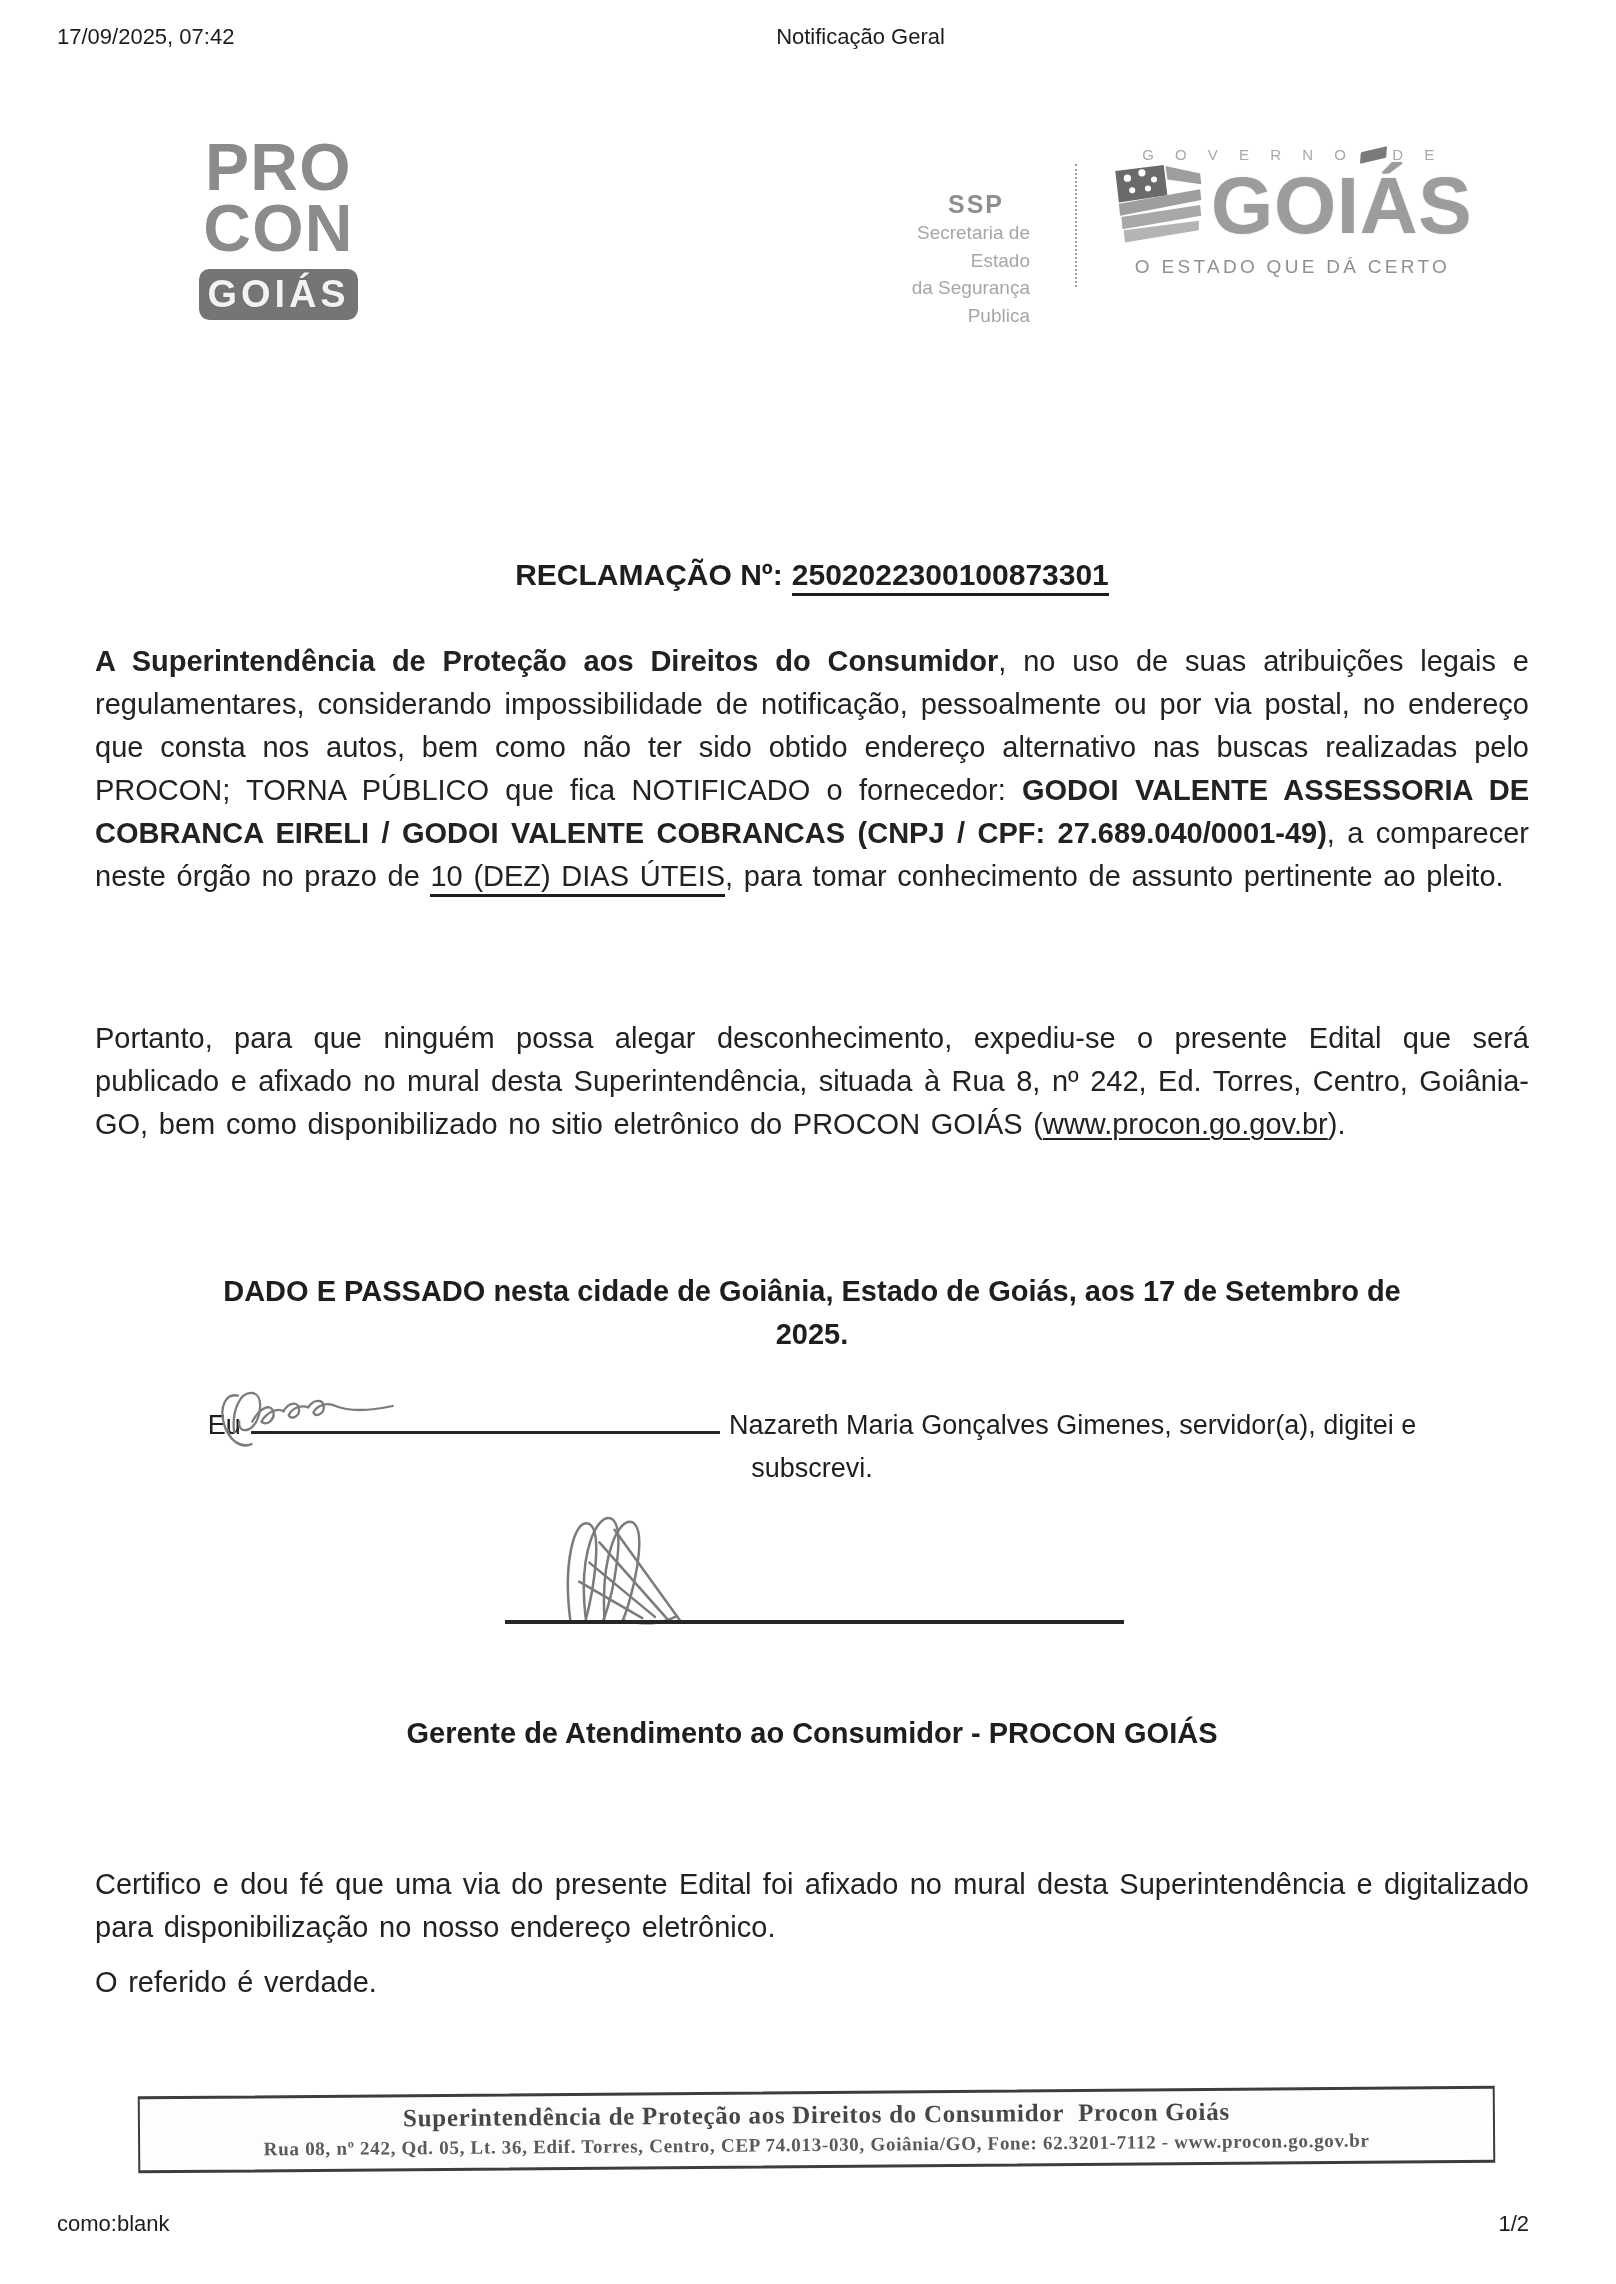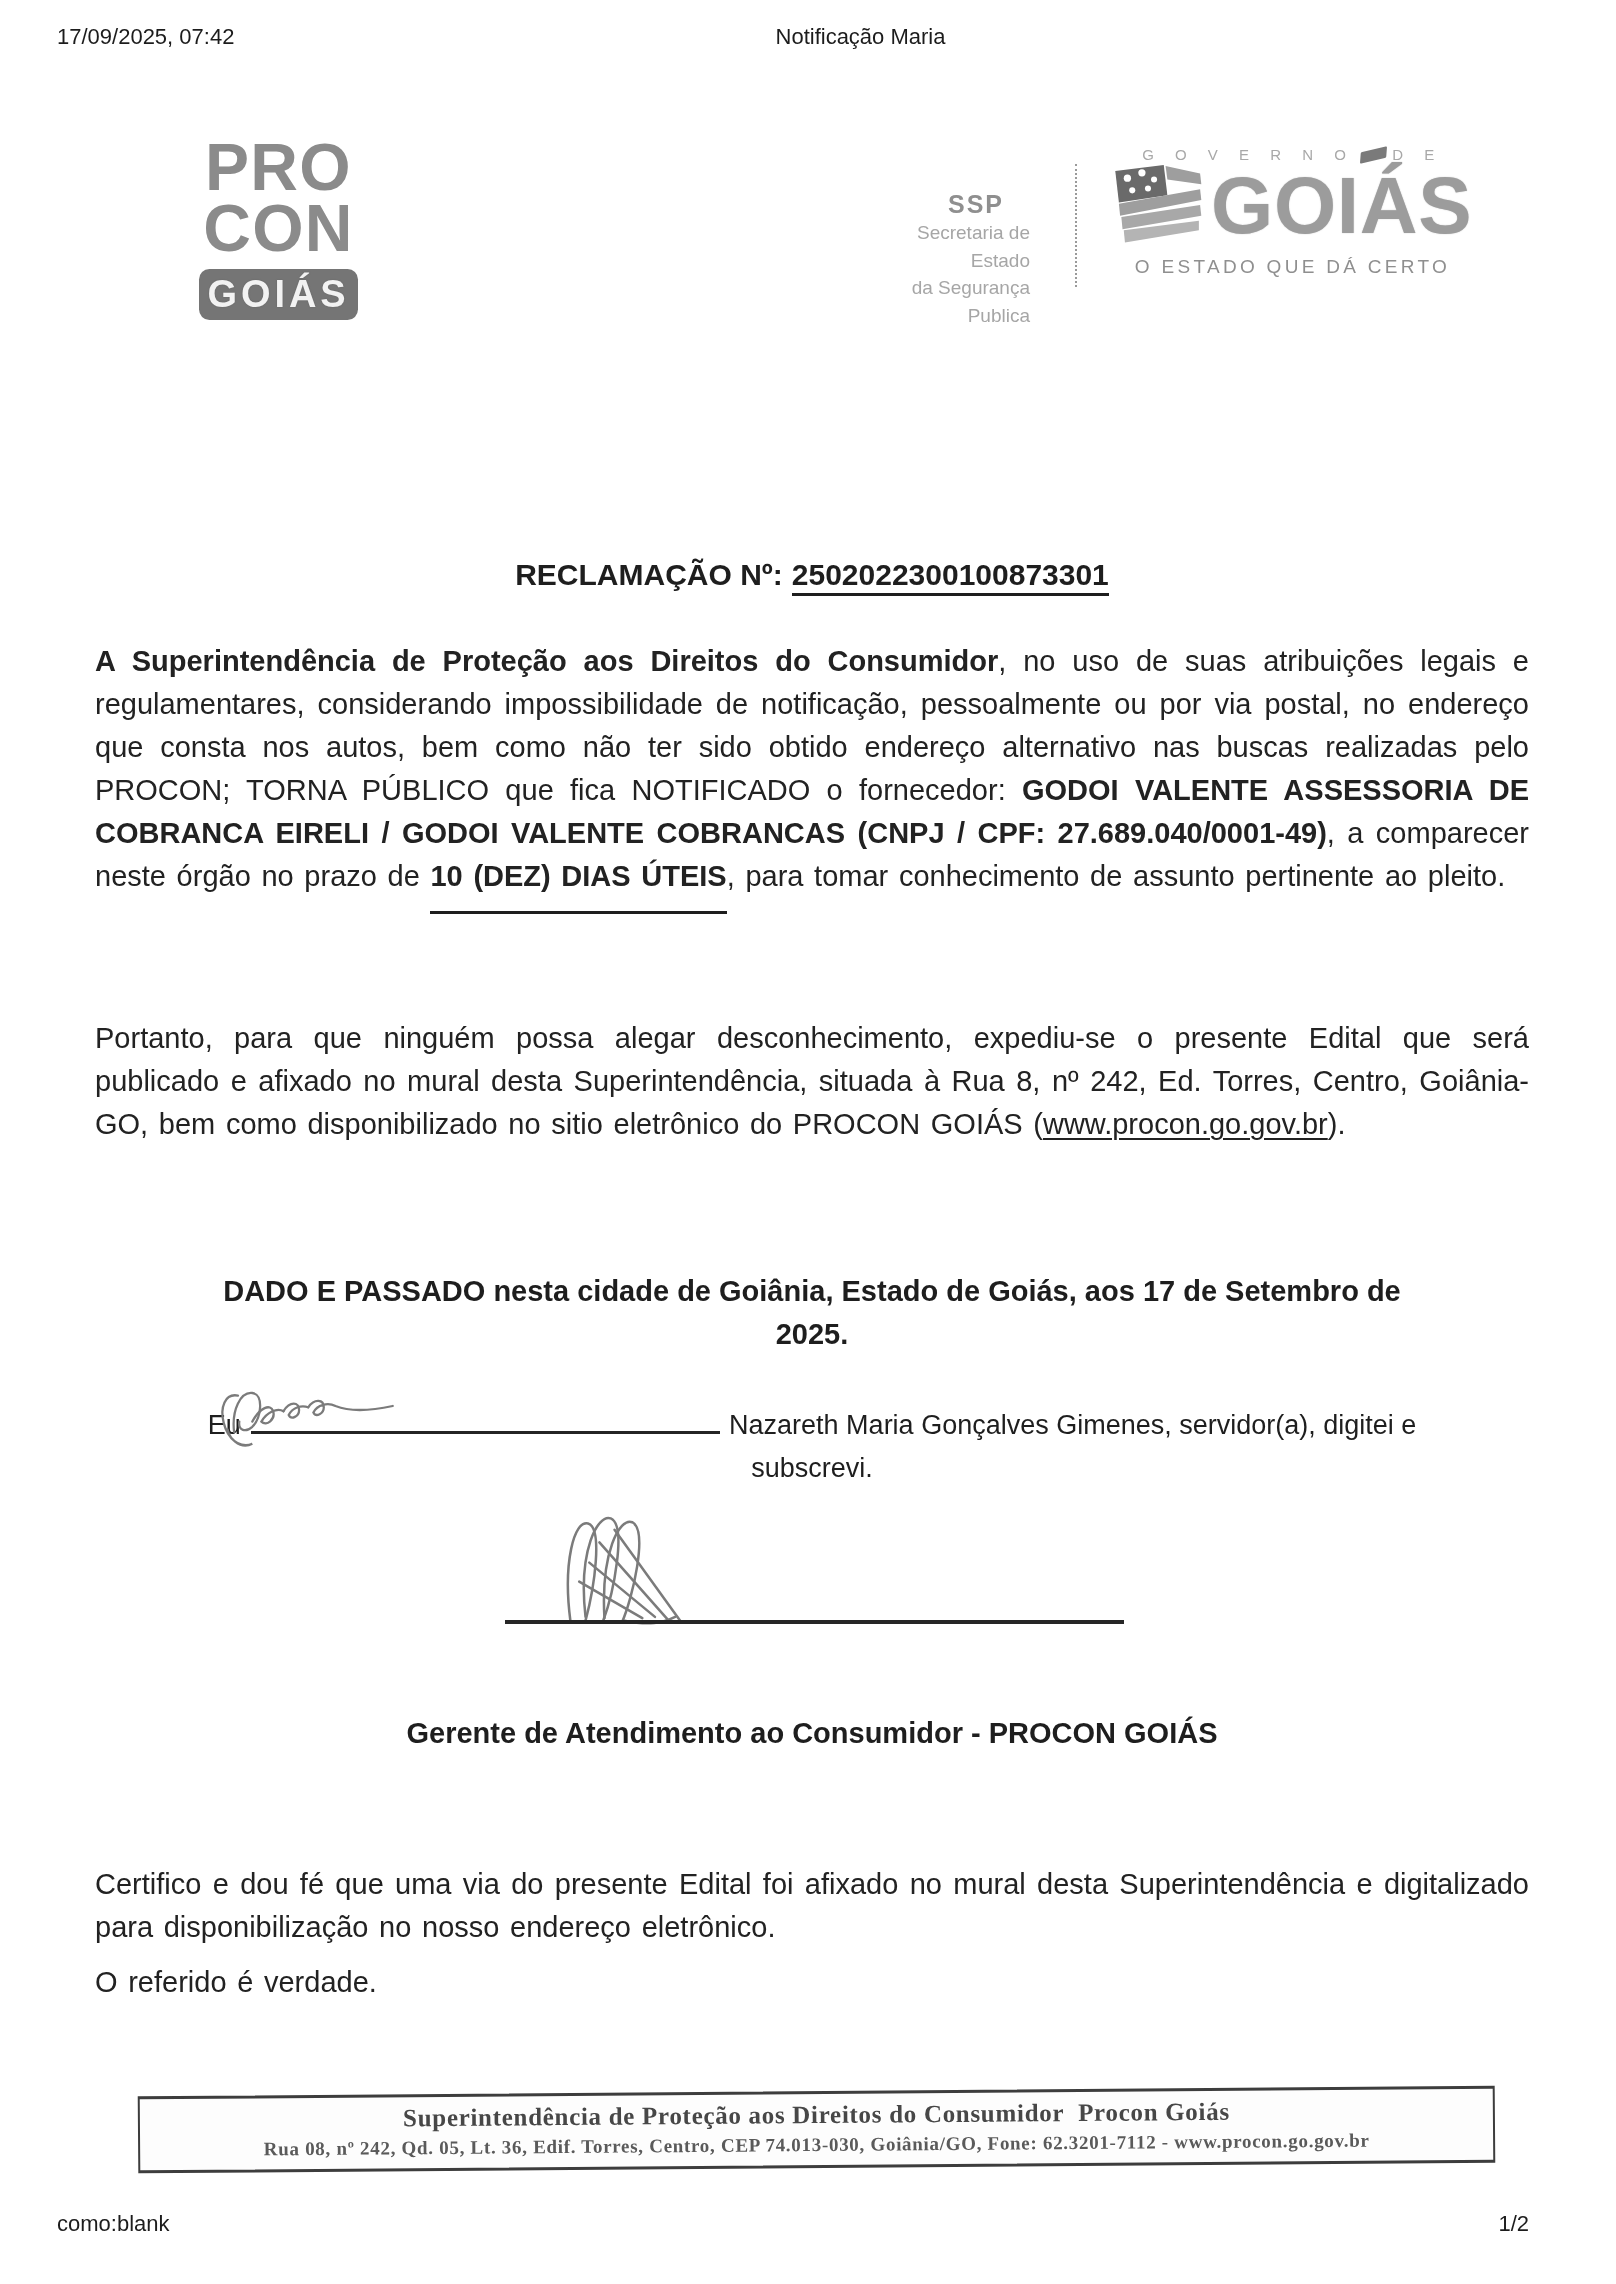--- a/index.html
+++ b/index.html
@@ -56,21 +56,21 @@
   
   .col{left:95px;width:1434px;}
   .doc-title{top:467px;text-align:center;font-size:30px;font-weight:bold;letter-spacing:0.3px;}
   .claim-line{top:558px;text-align:center;font-size:30px;font-weight:bold;}
   .claim-number{border-bottom:3.9px solid #1e1e1e;padding-bottom:2px;margin-left:9px;}
 
   .para{font-size:29px;line-height:43px;text-align:justify;word-spacing:2.6px;color:#222;}
   .p1{top:640px;}
   .p2{top:1017px;}
   .b{font-weight:bold;}
-  .u-deadline{font-weight:bold;border-bottom:3.9px solid #1e1e1e;padding-bottom:19px;}
+  .u-deadline{font-weight:normal;border-bottom:3.9px solid #1e1e1e;padding-bottom:2px;}
   .link-underline{text-decoration:underline;text-decoration-thickness:2px;text-underline-offset:3.9px;color:#222;}
 
   .issued{top:1270px;text-align:center;font-size:29px;font-weight:bold;line-height:43px;}
 
   .eu-block{top:1401px;text-align:center;font-size:27px;line-height:43px;}
   .sig-underline{
     display:inline-block;width:469px;height:30px;
     border-bottom:3.9px solid #242424;margin:0 9px 0 10.4px;
     position:relative;vertical-align:baseline;
   }
@@ -102,21 +102,21 @@
   .about{left:57px;top:2211px;}
   .datetime{left:57px;top:23.5px;}
   .top-title{left:678px;top:23.5px;width:365px;text-align:center;}
 </style>
 </head>
 <body>
 
 <div class="page">
 
   <div class="abs print-meta datetime">17/09/2025, 07:42</div>
-  <div class="abs print-meta top-title">Notificação Maria</div>
+  <div class="abs print-meta top-title">Notificação Geral</div>
 
   <div class="abs procon-logo">
     <div class="procon-word">PRO</div>
     <div class="procon-word">CON</div>
     <div class="procon-badge">
       <span>GOIÁS</span>
     </div>
   </div>
 
   <div class="abs ssp-block">

